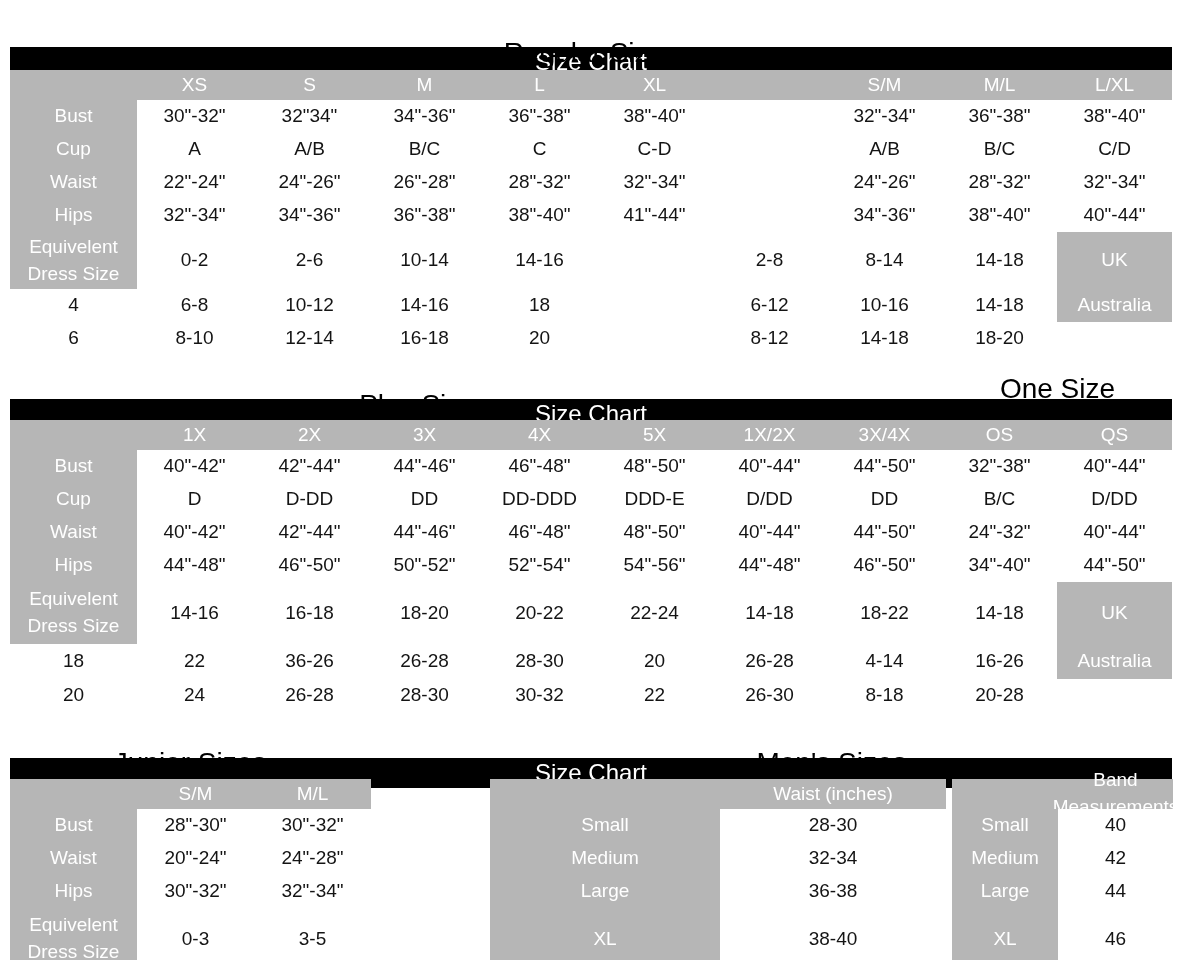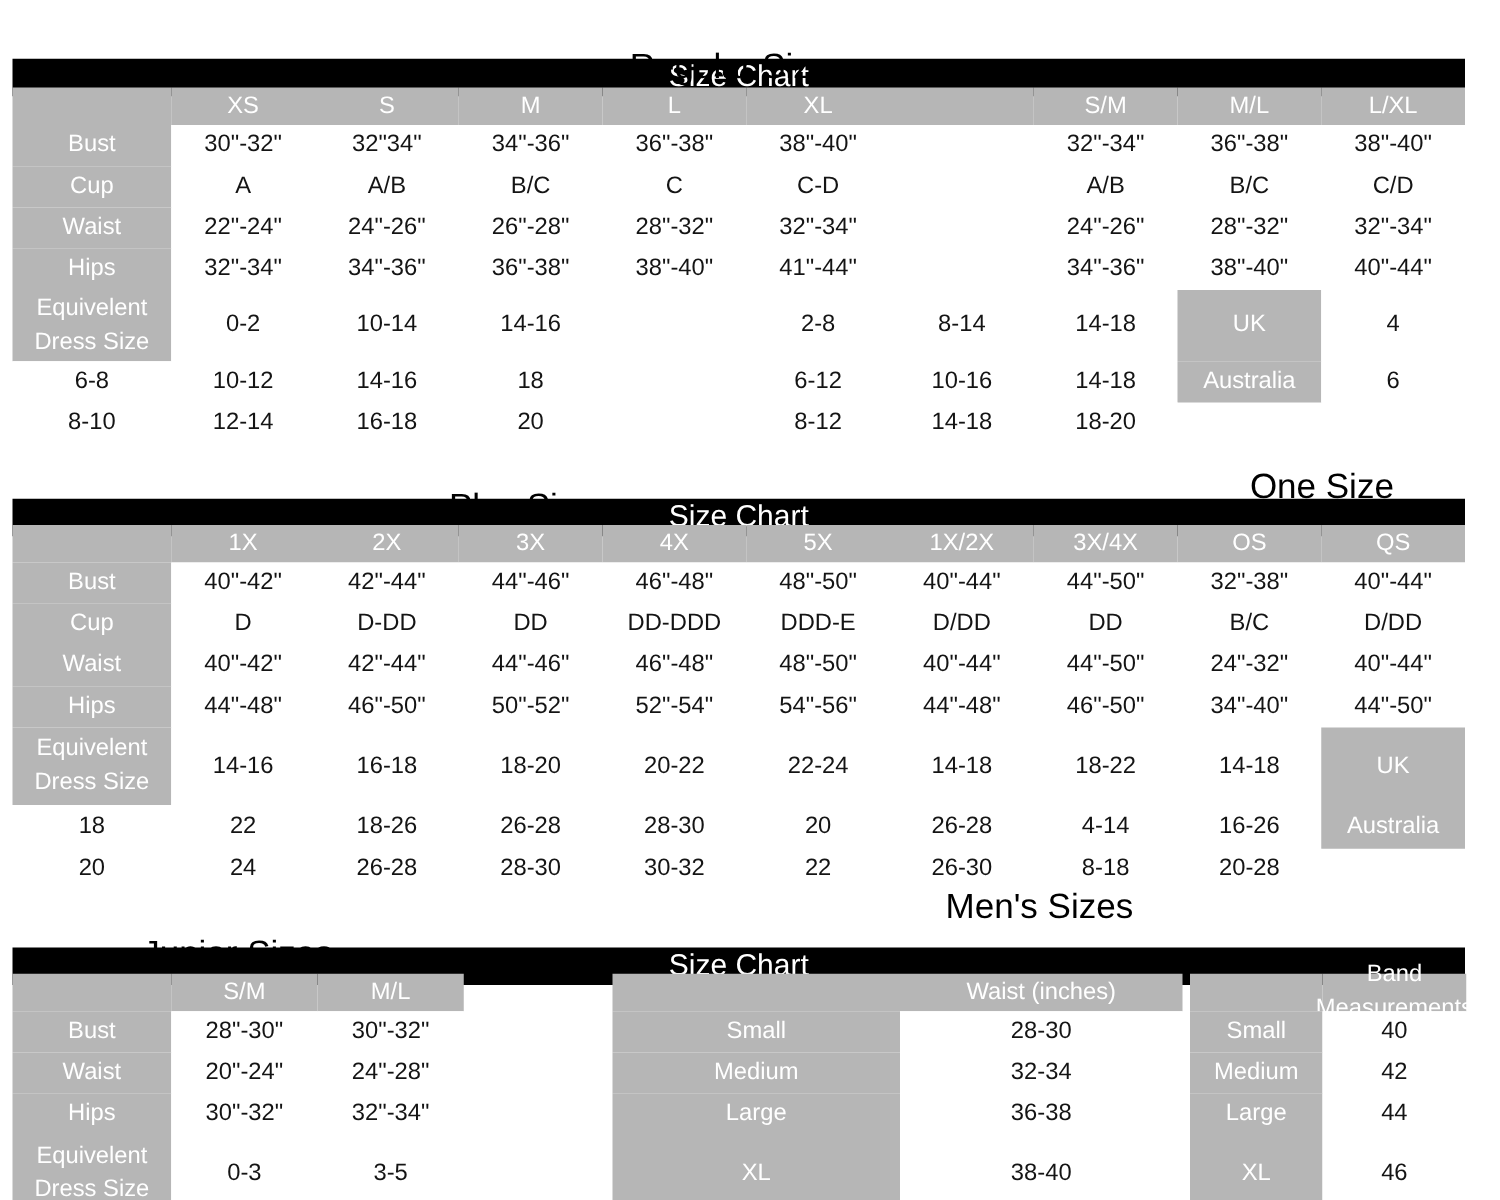--- a/index.html
+++ b/index.html
@@ -16,21 +16,21 @@
   }
   .bar1{top:3px;} .bar2{top:355px;} .bar3{top:714px;}
   .heading{
     position:absolute;height:26px;display:flex;align-items:center;justify-content:center;
     color:#000000;font-size:28px;white-space:nowrap;
   }
   .h-regular{left:10px;top:40px;width:1162px;}
   .h-plus{left:137px;top:392px;width:575px;}
   .h-onesize{left:942px;top:376px;width:231px;}
   .h-junior{left:10px;top:750px;width:360px;}
-  .h-mens{left:490px;top:712px;width:683px;}
+  .h-mens{left:490px;top:750px;width:683px;text-decoration:underline;}
   .sizetable{position:absolute;display:grid;}
   .t-regular{left:10px;top:70px;grid-template-columns:127px repeat(9,115px);grid-template-rows:30px 33px 33px 33px 33px 57px 33px 32px;}
   .t-plus{left:10px;top:420px;grid-template-columns:127px repeat(9,115px);grid-template-rows:30px 33px 33px 33px 33px 62px 35px 33px;}
   .t-junior{left:10px;top:779px;grid-template-columns:127px 117px 117px;grid-template-rows:30px 33px 33px 33px 62px;}
   .t-mens-waist{left:490px;top:779px;grid-template-columns:230px 226px;grid-template-rows:30px 33px 33px 33px 62px;}
   .t-mens-band{left:952px;top:779px;grid-template-columns:106px 115px;grid-template-rows:30px 33px 33px 33px 62px;}
   .cell{
     display:flex;align-items:center;justify-content:center;text-align:center;
     font-size:19px;line-height:1.42;
   }
@@ -90,20 +90,21 @@
     <div class="cell data">34"-36"</div>
     <div class="cell data">36"-38"</div>
     <div class="cell data">38"-40"</div>
     <div class="cell data">41"-44"</div>
     <div class="cell data"></div>
     <div class="cell data">34"-36"</div>
     <div class="cell data">38"-40"</div>
     <div class="cell data">40"-44"</div>
     <div class="cell label">Equivelent Dress Size</div>
     <div class="cell data">0-2</div>
+    <div class="cell data">2-6</div>
     <div class="cell data">10-14</div>
     <div class="cell data">14-16</div>
     <div class="cell data"></div>
     <div class="cell data">2-8</div>
     <div class="cell data">8-14</div>
     <div class="cell data">14-18</div>
     <div class="cell label">UK</div>
     <div class="cell data">4</div>
     <div class="cell data">6-8</div>
     <div class="cell data">10-12</div>
@@ -186,21 +187,21 @@
     <div class="cell data">16-18</div>
     <div class="cell data">18-20</div>
     <div class="cell data">20-22</div>
     <div class="cell data">22-24</div>
     <div class="cell data">14-18</div>
     <div class="cell data">18-22</div>
     <div class="cell data">14-18</div>
     <div class="cell label">UK</div>
     <div class="cell data">18</div>
     <div class="cell data">22</div>
-    <div class="cell data">18-26</div>
+    <div class="cell data">36-26</div>
     <div class="cell data">26-28</div>
     <div class="cell data">28-30</div>
     <div class="cell data">20</div>
     <div class="cell data">26-28</div>
     <div class="cell data">4-14</div>
     <div class="cell data">16-26</div>
     <div class="cell label">Australia</div>
     <div class="cell data">20</div>
     <div class="cell data">24</div>
     <div class="cell data">26-28</div>

